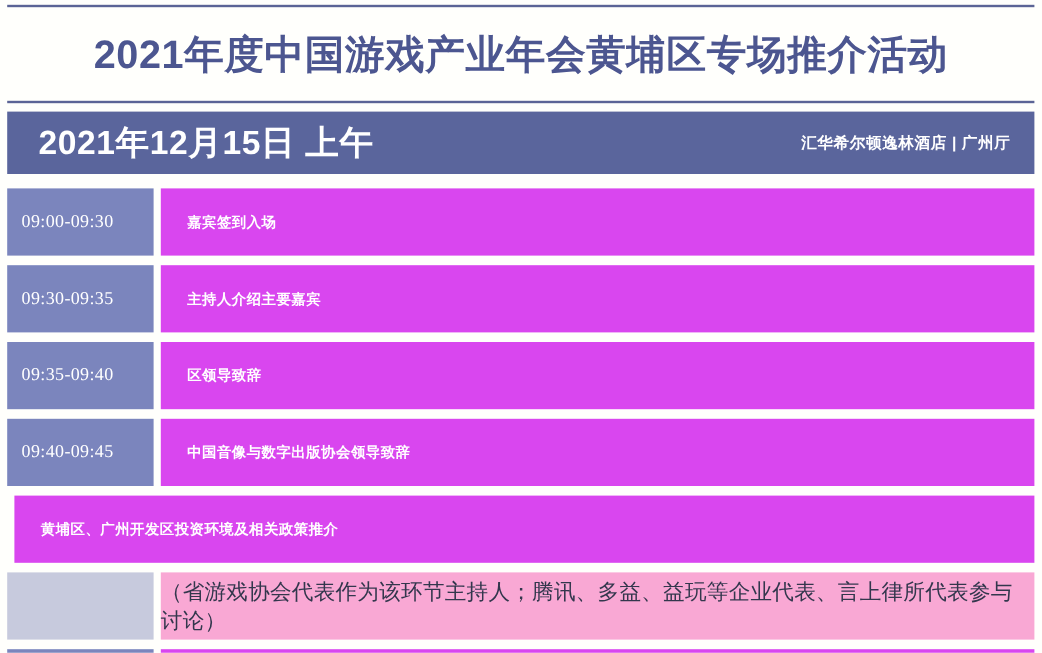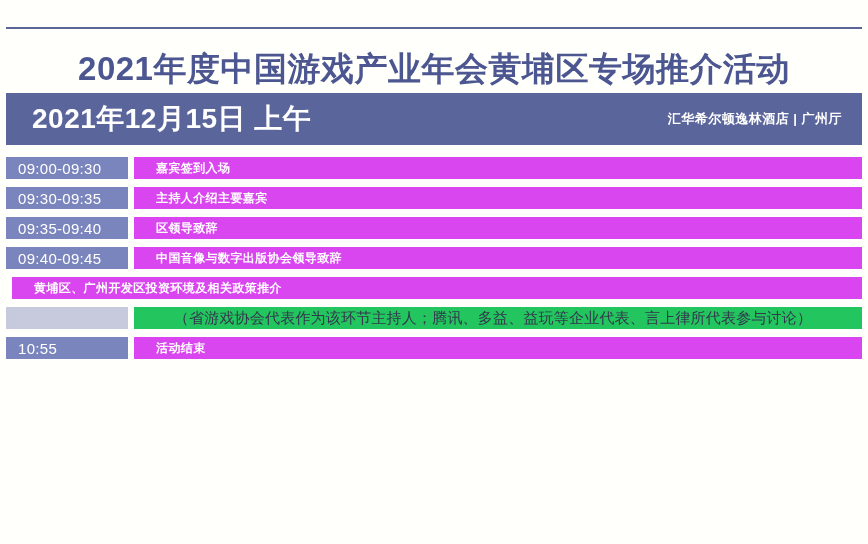--- a/index.html
+++ b/index.html
@@ -29,21 +29,20 @@
     left: 6px;
     top: 4px;
     width: 856px;
     height: 82px;
     border-top: 2px solid #5b6496;
     border-bottom: 2px solid #5b6496;
     box-sizing: border-box;
     display: flex;
     align-items: center;
     justify-content: center;
-    margin-top: 23px;
   }
   .title-text {
     font-size: 33px;
     font-weight: bold;
     color: #4c5690;
     letter-spacing: 0.5px;
     white-space: nowrap;
     line-height: 1;
   }
 
@@ -80,21 +79,22 @@
   .agenda {
     position: absolute;
     left: 6px;
     top: 157px;
     width: 856px;
   }
   .agenda-row {
     display: flex;
     align-items: stretch;
     margin-bottom: 8px;
-    height: 22px;
+    height: 56px;
+    font-family: Liberation Serif, serif;
   }
   .cell-time {
     width: 122px;
     flex: 0 0 122px;
     background: #7b85bd;
     display: flex;
     align-items: center;
     padding-left: 12px;
     box-sizing: border-box;
     color: #ffffff;
@@ -117,27 +117,27 @@
     font-size: 12px;
     font-weight: bold;
     letter-spacing: 0.4px;
   }
 
   
   .agenda-row.note .cell-time {
     background: #c7cadd;
   }
   .agenda-row.note .cell-topic {
-    background: #22c55e;
+    background: #f9a8d4;
     color: #33374d;
     font-weight: normal;
     justify-content: center;
     padding-left: 0;
     padding-right: 10px;
-    font-size: 15px;
+    font-size: 18px;
     letter-spacing: 0.2px;
   }
 </style>
 </head>
 <body>
 
 <div class="page">
 
   <div class="title-block">
     <div class="title-text">2021年度中国游戏产业年会黄埔区专场推介活动</div>

